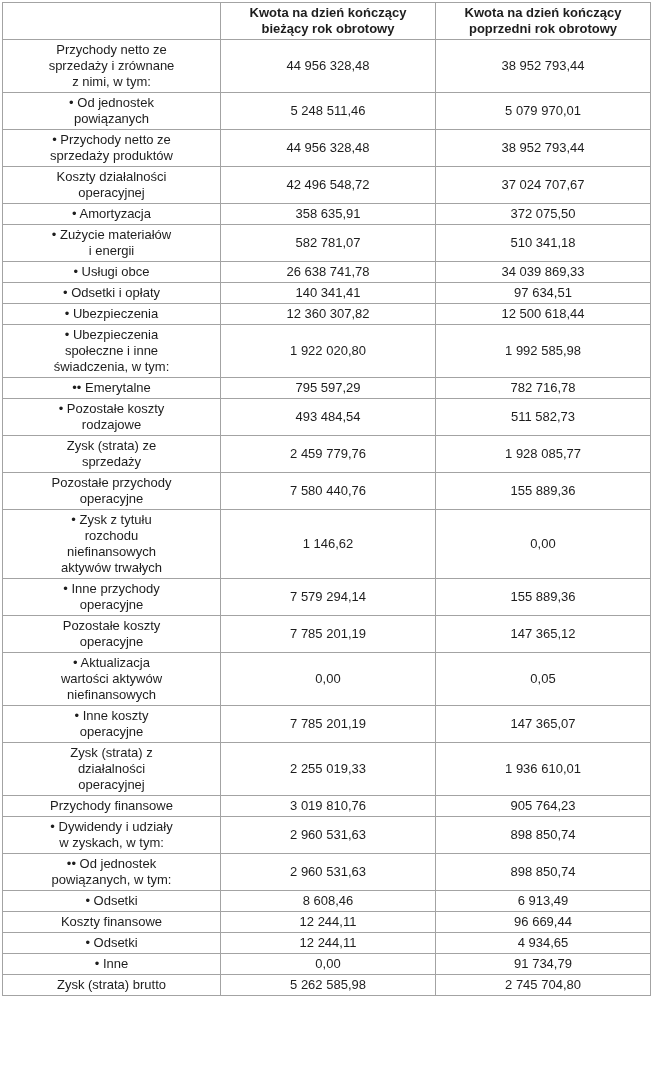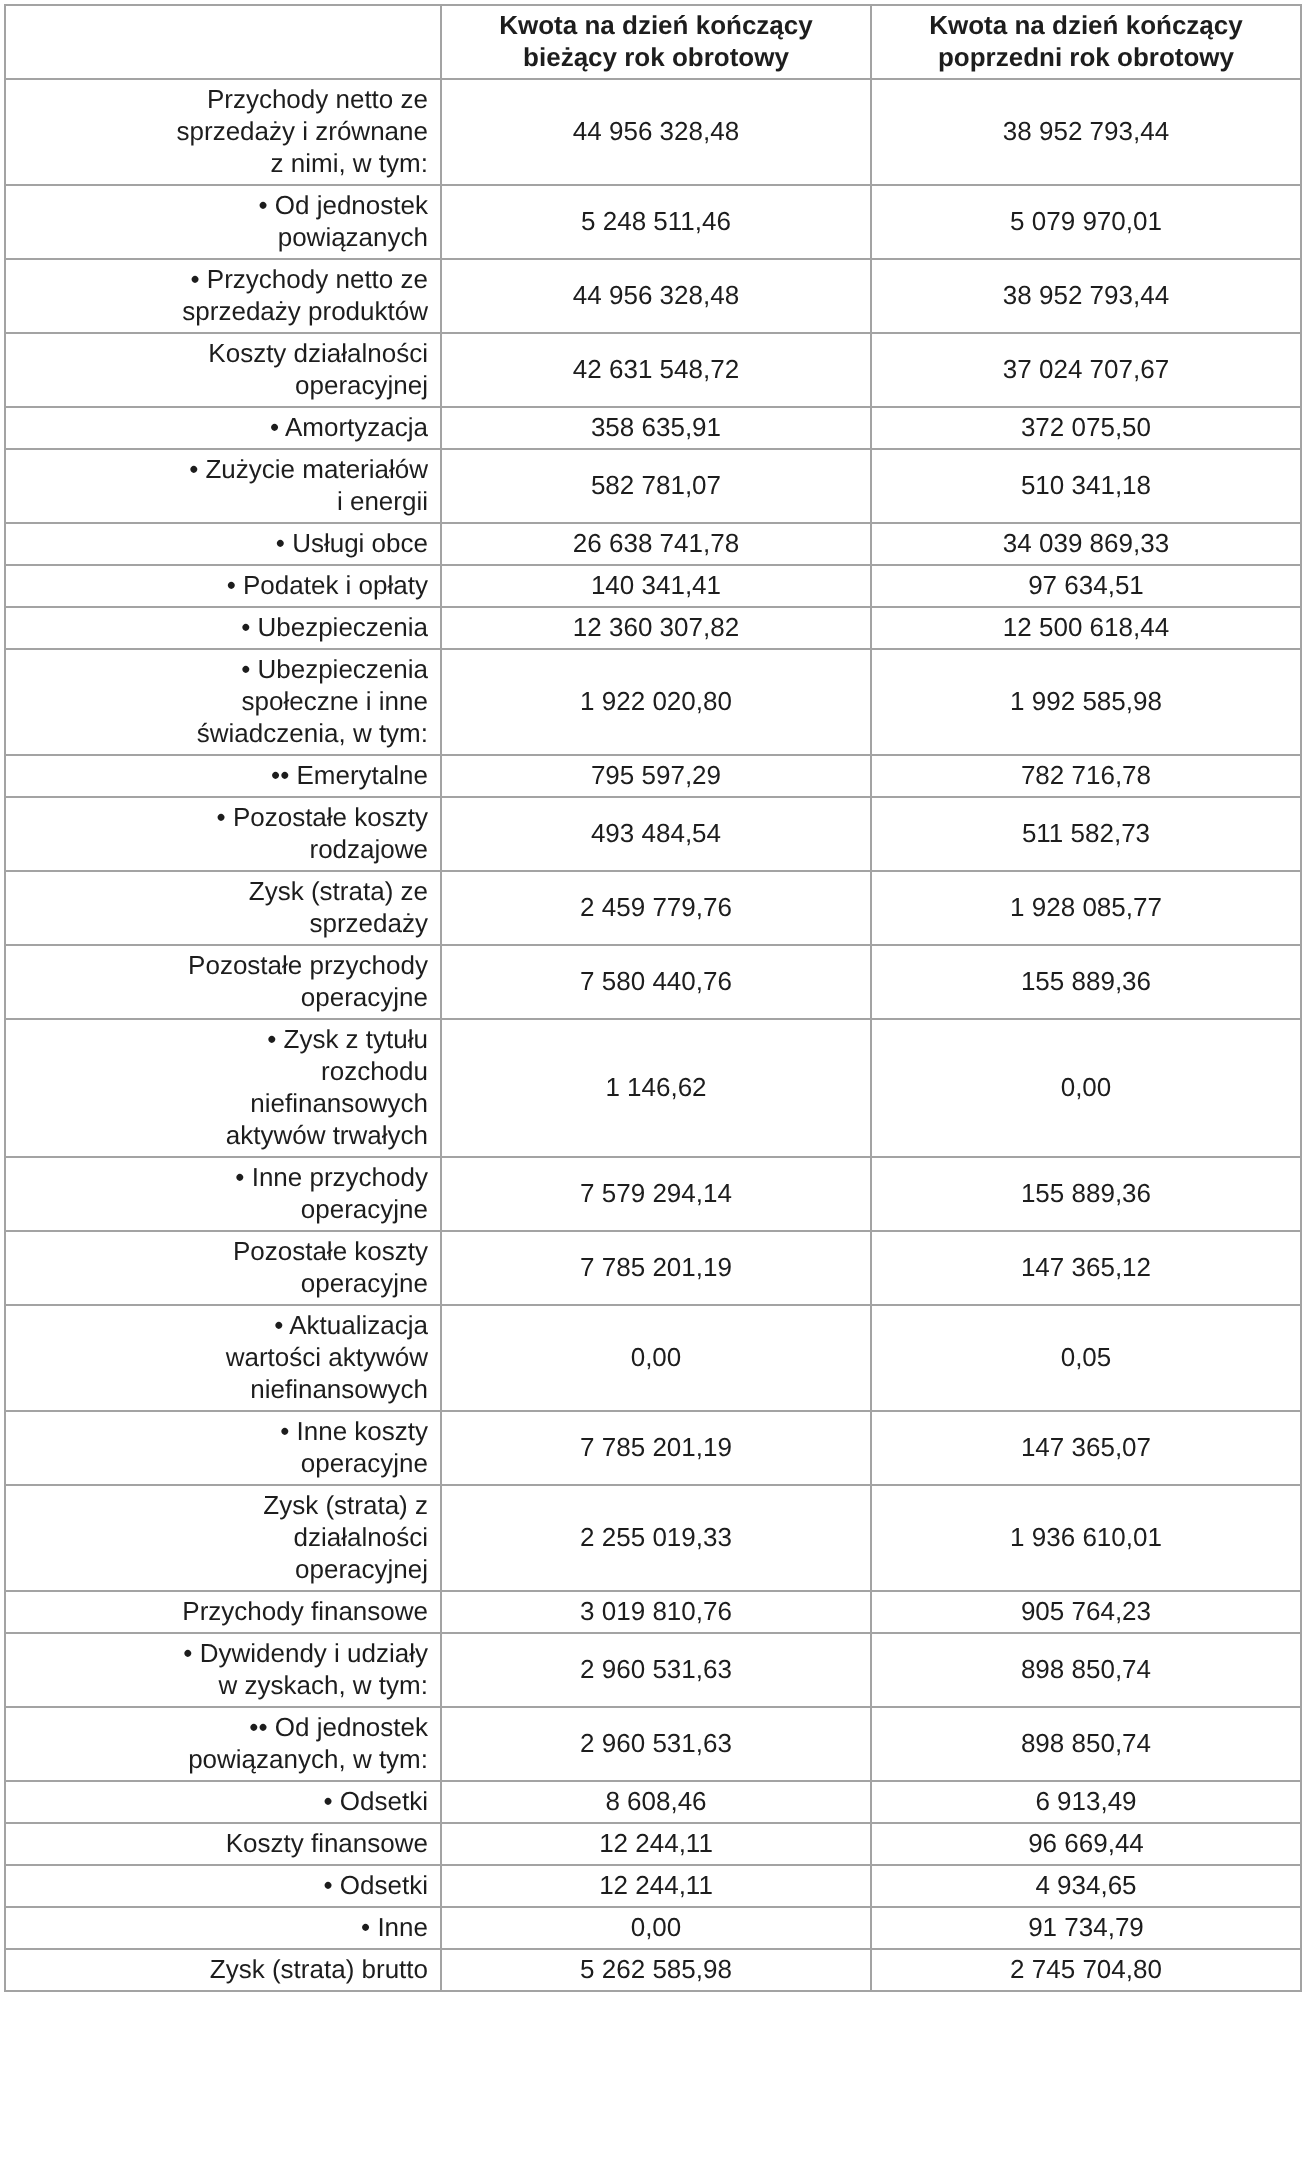--- a/index.html
+++ b/index.html
@@ -30,21 +30,21 @@
   }
   th.col-head {
     font-weight: bold;
     text-align: center;
     white-space: pre-line;
   }
   th.corner {
     background: #ffffff;
   }
   td.label-cell {
-    text-align: right;
+    text-align: center;
     white-space: pre-line;
     padding-left: 7px;
   }
   td.value-cell {
     text-align: center;
     white-space: nowrap;
   }
 </style>
 </head>
 <body>
@@ -81,41 +81,41 @@
         </tr>
         <tr>
           <td class="label-cell">• Przychody netto ze
 sprzedaży produktów</td>
           <td class="value-cell">44 956 328,48</td>
           <td class="value-cell">38 952 793,44</td>
         </tr>
         <tr>
           <td class="label-cell">Koszty działalności
 operacyjnej</td>
-          <td class="value-cell">42 631 548,72</td>
+          <td class="value-cell">42 496 548,72</td>
           <td class="value-cell">37 024 707,67</td>
         </tr>
         <tr>
           <td class="label-cell">• Amortyzacja</td>
           <td class="value-cell">358 635,91</td>
           <td class="value-cell">372 075,50</td>
         </tr>
         <tr>
           <td class="label-cell">• Zużycie materiałów
 i energii</td>
           <td class="value-cell">582 781,07</td>
           <td class="value-cell">510 341,18</td>
         </tr>
         <tr>
           <td class="label-cell">• Usługi obce</td>
           <td class="value-cell">26 638 741,78</td>
           <td class="value-cell">34 039 869,33</td>
         </tr>
         <tr>
-          <td class="label-cell">• Podatek i opłaty</td>
+          <td class="label-cell">• Odsetki i opłaty</td>
           <td class="value-cell">140 341,41</td>
           <td class="value-cell">97 634,51</td>
         </tr>
         <tr>
           <td class="label-cell">• Ubezpieczenia</td>
           <td class="value-cell">12 360 307,82</td>
           <td class="value-cell">12 500 618,44</td>
         </tr>
         <tr>
           <td class="label-cell">• Ubezpieczenia

